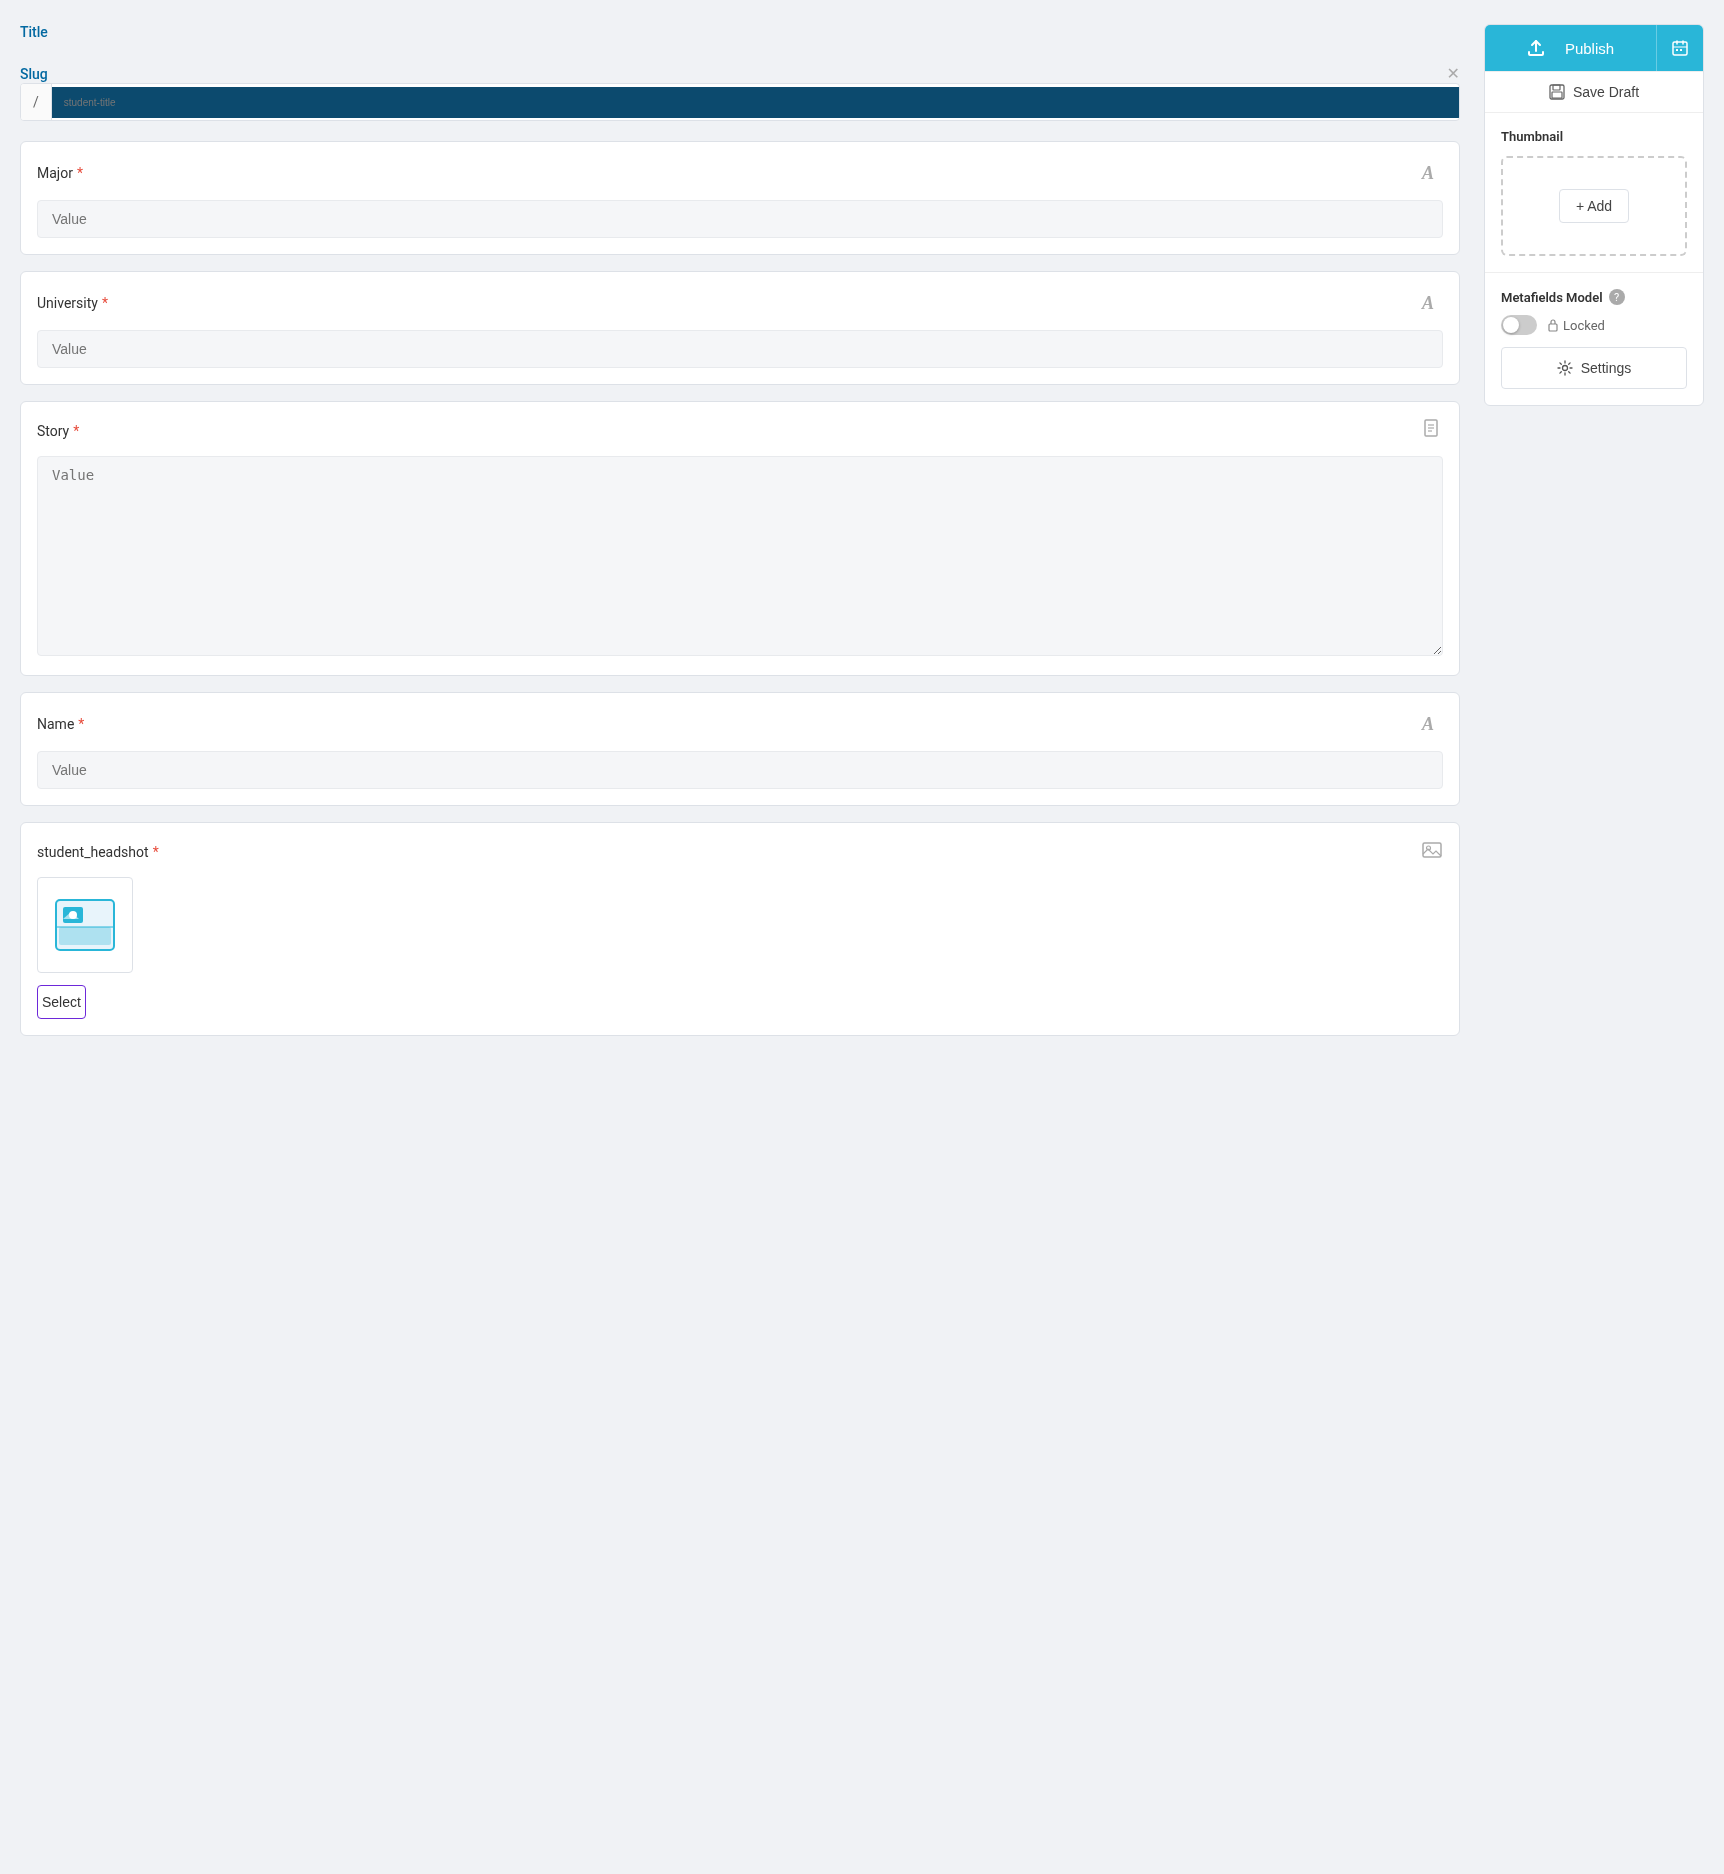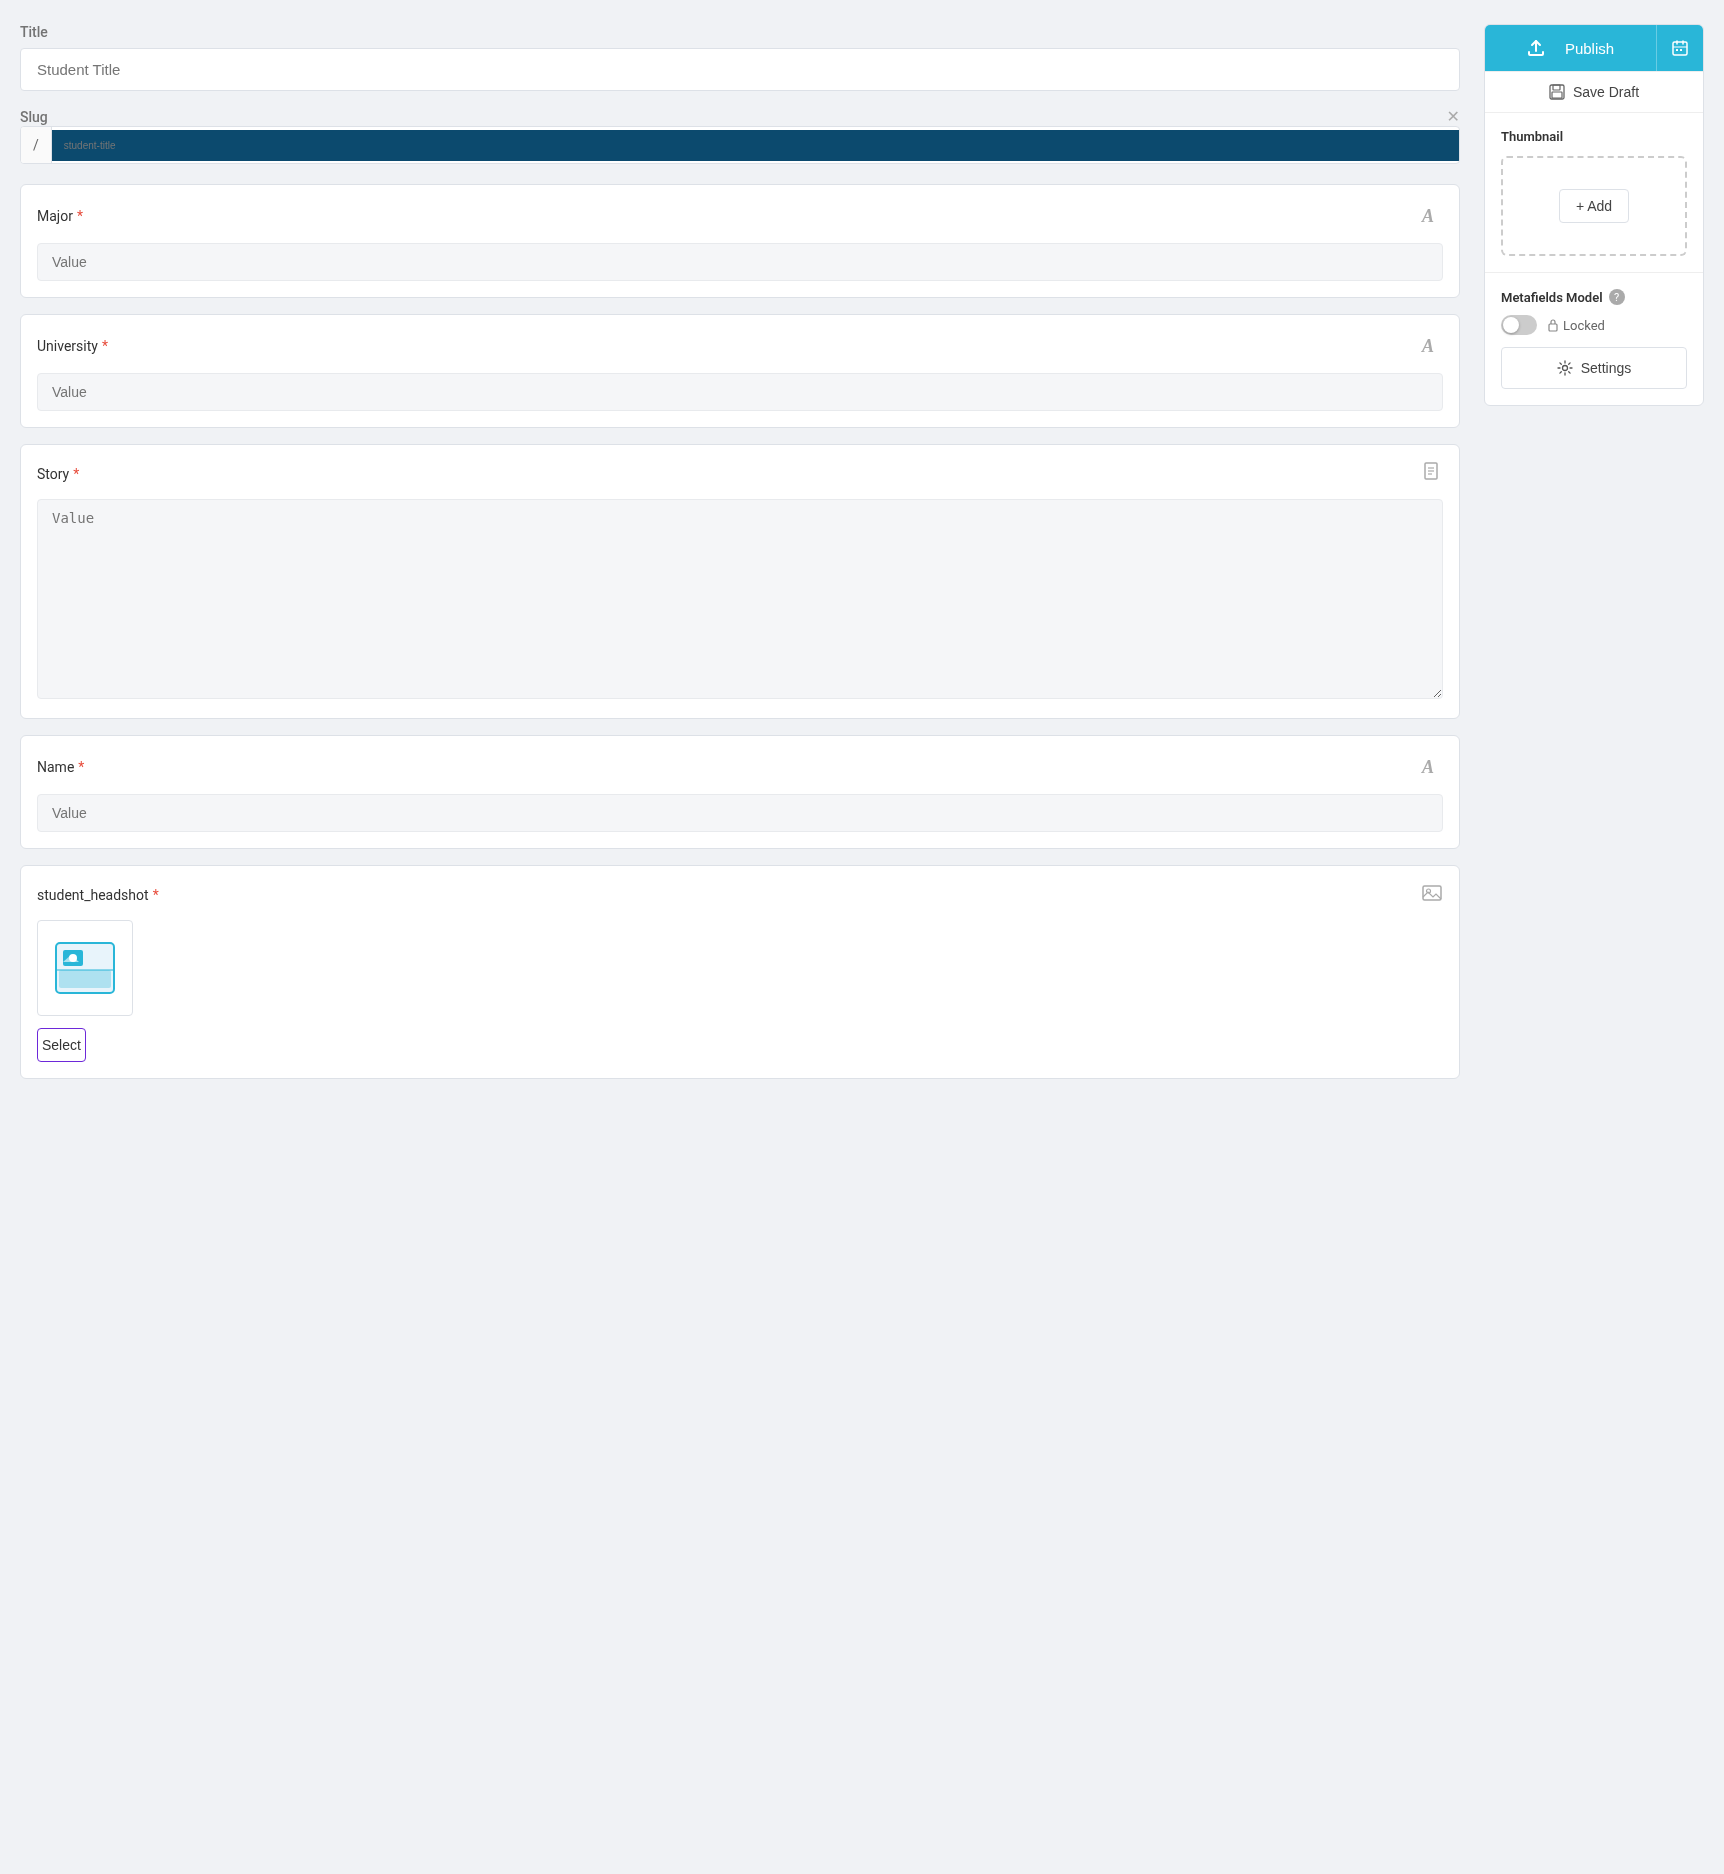--- a/index.html
+++ b/index.html
@@ -28,21 +28,21 @@
       flex-shrink: 0;
     }
 
     
     .title-section {
       margin-bottom: 16px;
     }
     .field-label {
       font-size: 14px;
       font-weight: 500;
-      color: #737373;
+      color: #0369a1;
       margin-bottom: 8px;
       display: block;
     }
     .title-input {
       width: 100%;
       padding: 12px 16px;
       border: 1px solid #dde1e7;
       border-radius: 4px;
       background: #fff;
       font-size: 15px;
@@ -315,21 +315,20 @@
   </style>
 </head>
 <body>
 
 <div class="layout">
 
   <div class="main-column">
 
     <div class="title-section">
       <span class="field-label">Title</span>
-      <input class="title-input" type="text" placeholder="Student Title" style="">
     </div>
 
     <div class="slug-section">
       <div class="slug-header">
         <span class="field-label" style="margin-bottom:0">Slug</span>
         <span class="x-icon">✕</span>
       </div>
       <div class="slug-input-wrapper">
         <span class="slug-prefix">/</span>
         <input class="slug-input" type="text" placeholder="student-title" style="">

